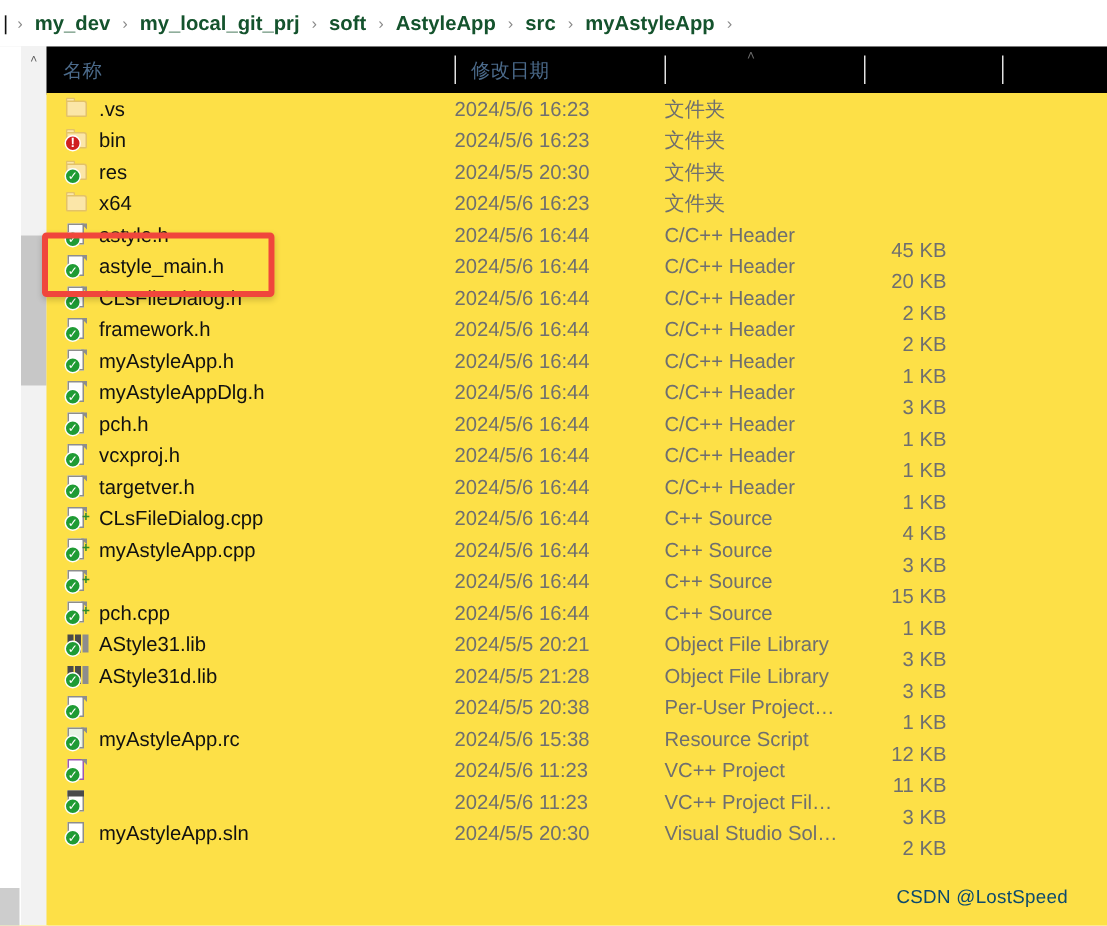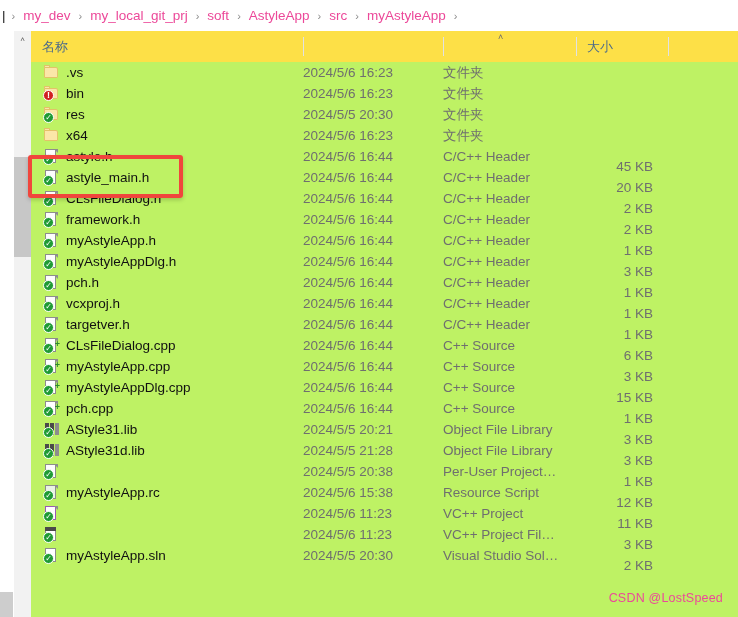--- a/index.html
+++ b/index.html
@@ -25,21 +25,22 @@
     border-bottom: 1px solid #e5e5e5;
     display: flex;
     align-items: center;
     font-size: 13.5px;
     color: #1a1a1a;
     white-space: nowrap;
     overflow: hidden;
   }
   .crumb {
     padding: 0 2px;
-    color: #ec4899;
+    color: #14532d;
+    font-weight: bold;
   }
   .crumb-sep {
     color: #8a8a8a;
     font-size: 11px;
     padding: 0 6px;
     transform: translateY(0px);
   }
   .crumb-stub {
     color: #101010;
     padding-left: 2px;
@@ -83,21 +84,21 @@
     width: 13px;
     height: 31px;
     background: #cdcdcd;
   }
 
   
   #column-header {
     position: absolute;
     left: 31px; top: 31px;
     width: 707px; height: 31px;
-    background: #fde047;
+    background: #000000;
     border-bottom: 1px solid #e4e4e4;
   }
   .col-head {
     position: absolute;
     top: 0;
     height: 31px;
     display: flex;
     align-items: center;
     font-size: 13px;
     color: #4b6a8a;
@@ -118,21 +119,21 @@
     color: #6b6b6b;
     line-height: 1;
   }
 
   
   #file-list {
     position: absolute;
     left: 31px; top: 62px;
     width: 707px;
     height: 555px;
-    background: #bef264;
+    background: #fde047;
   }
   .file-row {
     position: relative;
     height: 21px;
     display: flex;
     align-items: center;
     font-size: 13.5px;
     white-space: nowrap;
   }
   .cell-icon {
@@ -153,21 +154,21 @@
     color: #6f6f6f;
     text-align: right;
   }
   .cell-type {
     position: absolute;
     left: 412px;
     color: #6f6f6f;
   }
   .cell-size {
     position: absolute;
-    left: 557px;
+    left: 535px;
     width: 65px;
     text-align: right;
     color: #6f6f6f;
     margin-top: 20px;
   }
 
   
   .ic { position: relative; width: 17px; height: 17px; display:block; }
   
   .ic-folder .fbody {
@@ -235,24 +236,24 @@
     border: 4px solid #f0463c;
     border-radius: 3px;
     box-sizing: border-box;
     pointer-events: none;
     box-shadow: 0 2px 4px rgba(0,0,0,0.18);
   }
 
   
   #watermark {
     position: absolute;
-    right: 15px;
+    right: 26px;
     bottom: 12px;
     font-size: 12.5px;
-    color: #ec4899;
+    color: #0c4a6e;
     letter-spacing: 0.2px;
   }
 </style>
 </head>
 <body>
 
 <div id="breadcrumb-bar">
   <span class="crumb-stub">|</span>
   <span id="crumb-container" style="display:flex;align-items:center;">
       <span class="crumb-sep">›</span>
@@ -276,25 +277,25 @@
 </div>
 
 <div id="left-scrollbar">
   <div id="scroll-up-arrow">˄</div>
   <div id="scroll-thumb"></div>
 </div>
 
 <div id="column-header">
   <div class="col-head" style="left:0px;width:272px;">名称</div>
   <div class="col-sep" style="left:272px;"></div>
+  <div class="col-head" style="left:272px;width:140px;">修改日期</div>
   <div class="col-sep" style="left:412px;"></div>
   <div class="col-head" style="left:412px;width:133px;margin-top:44px;">类型</div>
   <div id="sort-caret" style="left:467px;">˄</div>
   <div class="col-sep" style="left:545px;"></div>
-  <div class="col-head" style="left:545px;width:92px;">大小</div>
   <div class="col-sep" style="left:637px;"></div>
 </div>
 
 <div id="file-list">
     <div class="file-row">
       <span class="cell-icon">
         <span class="ic ic-folder">
           <span class="ftab"></span>
           <span class="fbody"></span>
         </span>
@@ -464,21 +465,21 @@
         <span class="ic ic-doc ic-cpp">
           <span class="page"></span>
           <span class="fold"></span>
           <span class="plus">+</span>
           <span class="badge-ok">✓</span>
         </span>
       </span>
       <span class="cell-name">CLsFileDialog.cpp</span>
       <span class="cell-date">2024/5/6 16:44</span>
       <span class="cell-type">C++ Source</span>
-      <span class="cell-size">6 KB</span>
+      <span class="cell-size">4 KB</span>
     </div>
     <div class="file-row">
       <span class="cell-icon">
         <span class="ic ic-doc ic-cpp">
           <span class="page"></span>
           <span class="fold"></span>
           <span class="plus">+</span>
           <span class="badge-ok">✓</span>
         </span>
       </span>
@@ -489,21 +490,20 @@
     </div>
     <div class="file-row">
       <span class="cell-icon">
         <span class="ic ic-doc ic-cpp">
           <span class="page"></span>
           <span class="fold"></span>
           <span class="plus">+</span>
           <span class="badge-ok">✓</span>
         </span>
       </span>
-      <span class="cell-name">myAstyleAppDlg.cpp</span>
       <span class="cell-date">2024/5/6 16:44</span>
       <span class="cell-type">C++ Source</span>
       <span class="cell-size">15 KB</span>
     </div>
     <div class="file-row">
       <span class="cell-icon">
         <span class="ic ic-doc ic-cpp">
           <span class="page"></span>
           <span class="fold"></span>
           <span class="plus">+</span>

